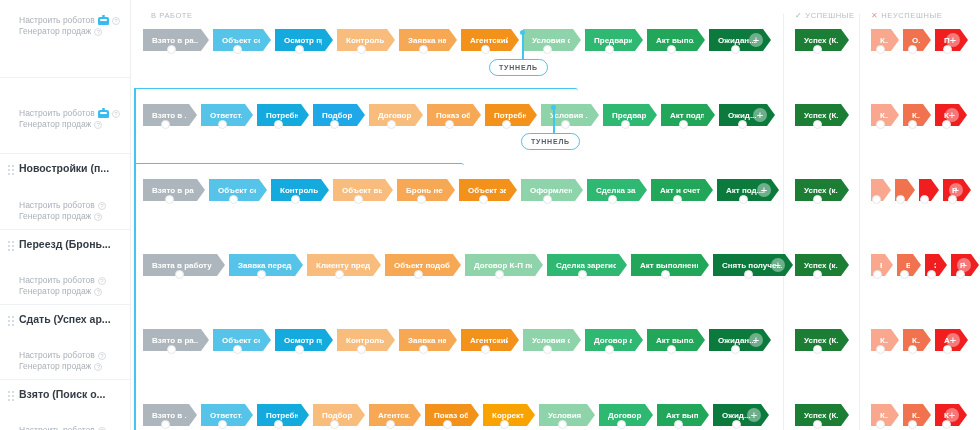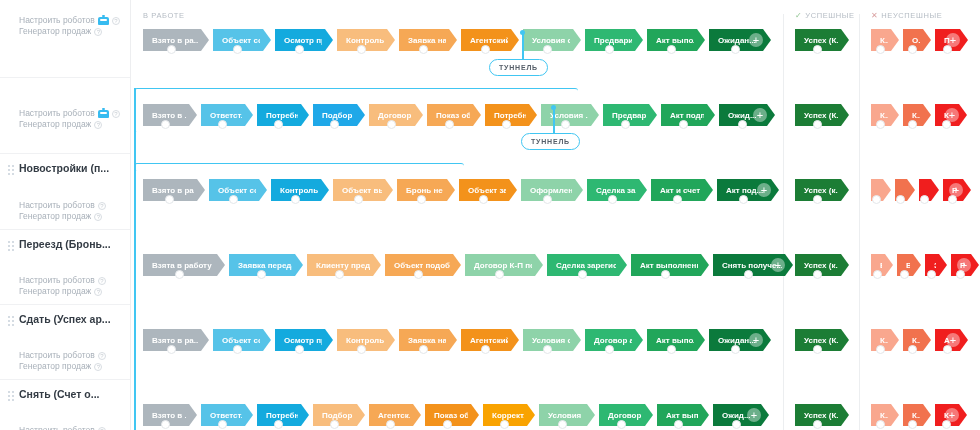--- a/index.html
+++ b/index.html
@@ -228,34 +228,34 @@
     <div class="sb-group" style="border-bottom:none">
       <div class="sb-head">
         <span class="drag-dots">
             <i></i>
             <i></i>
             <i></i>
             <i></i>
             <i></i>
             <i></i>
           </span>
-        <span class="sb-title">Снять (Счет о...</span>
+        <span class="sb-title">Взято (Поиск о...</span>
       </div>
       <div class="sb-link" style="margin-top:21px">
         <span>Настроить роботов</span>
         <span class="q-ico">?</span>
       </div>
 
     </div>
   </div>
 
   <div id="main">
 
     <div class="col-labels">
-      <span class="col-label" style="left:12px">
+      <span class="col-label" style="left:20px">
         <span>В РАБОТЕ</span>
       </span>
       <span class="col-label" style="left:664px">
         <span class="ok">✓</span>
         <span>УСПЕШНЫЕ</span>
       </span>
       <span class="col-label" style="left:740px">
         <span class="bad">✕</span>
         <span>НЕУСПЕШНЫЕ</span>
       </span>

